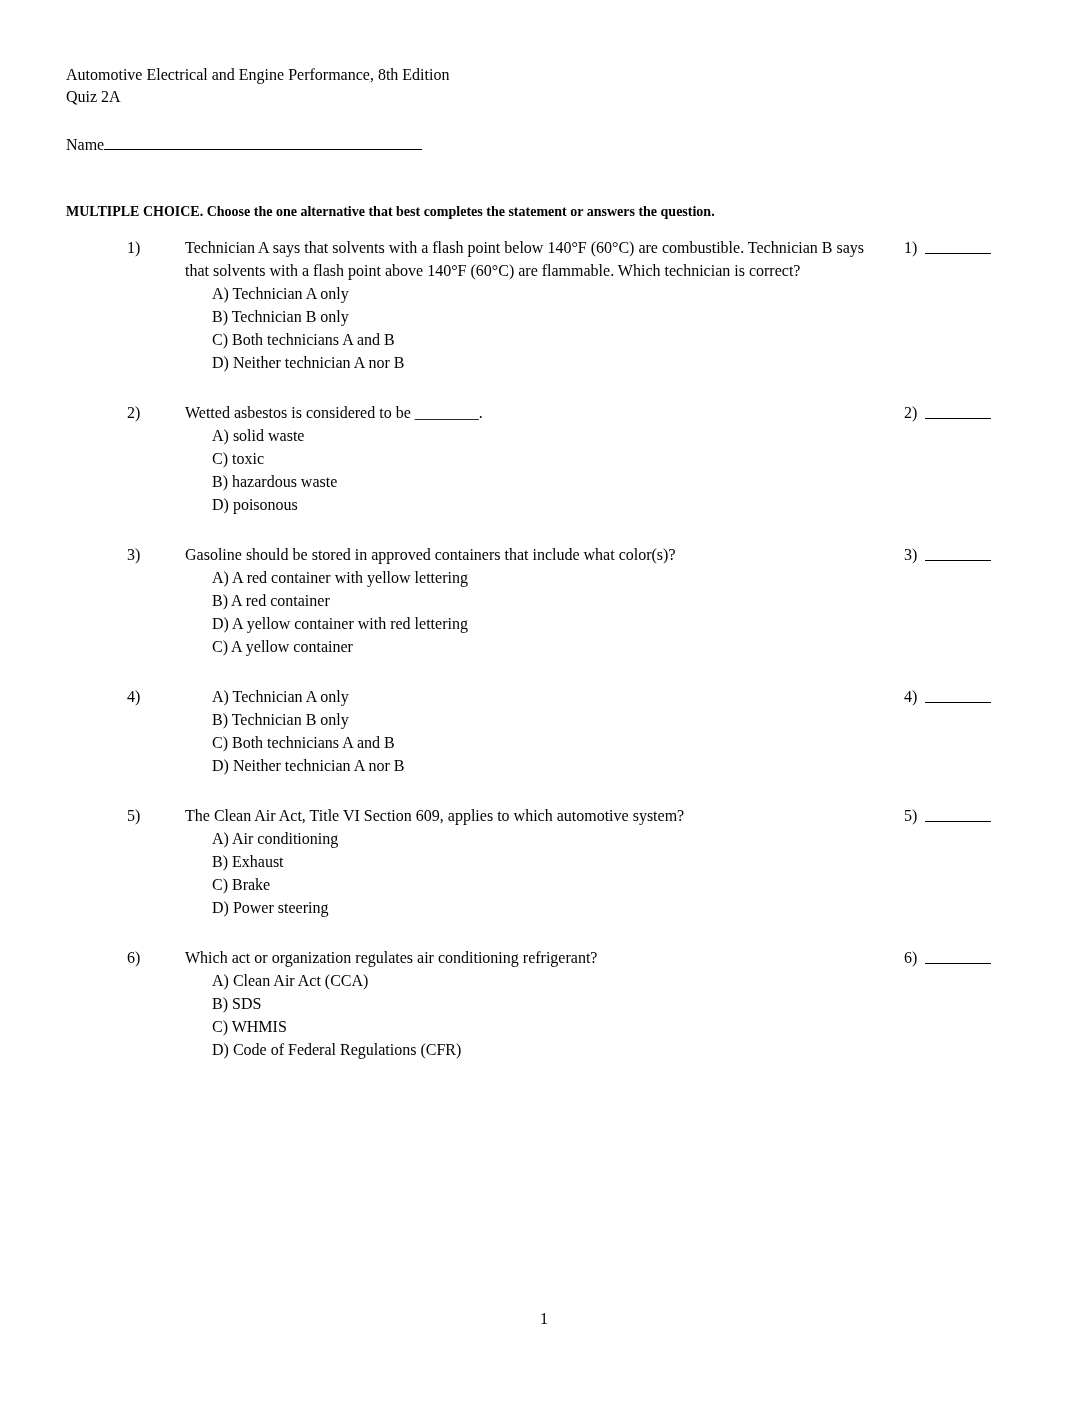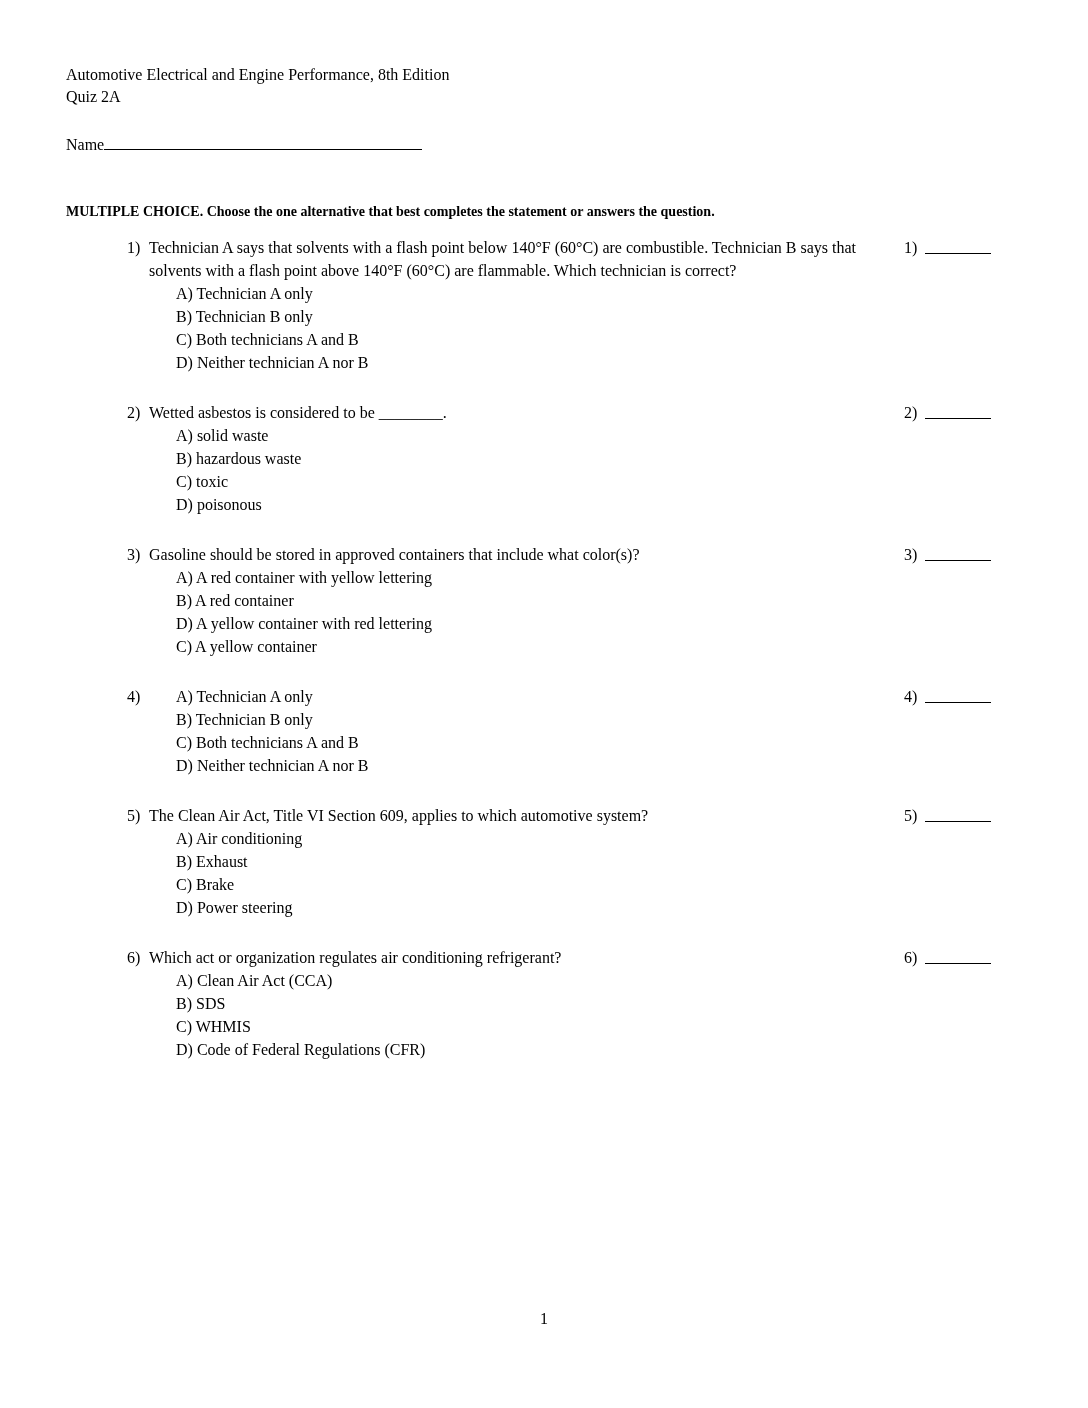--- a/index.html
+++ b/index.html
@@ -37,21 +37,21 @@
   }
   .questions { margin-top: 13px; margin-left: 61px; }
   .question {
     display: flex;
     align-items: flex-start;
     line-height: 23px;
   }
   .question + .question { margin-top: 27px; }
   .q-left { flex: 1 1 auto; display: flex; min-width: 0; }
   .q-num { flex: 0 0 auto; width: 22px; }
-  .q-content { flex: 1 1 auto; padding-right: 34px; min-width: 0; }
+  .q-content { flex: 1 1 auto; padding-right: 34px; min-width: 0; margin-left: 36px; }
   .choices { margin-left: 27px; }
   .q-answer {
     flex: 0 0 auto;
     width: 96px;
     display: flex;
     align-items: flex-start;
   }
   .ans-num { flex: 0 0 auto; }
   .ans-blank {
     display: inline-block;
@@ -105,22 +105,22 @@
       </div>
     </div>
 
     <div class="question">
       <div class="q-left">
         <span class="q-num">2)</span>
         <div class="q-content">
           <span class="q-text">Wetted asbestos is considered to be ________.</span>
           <div class="choices">
             <div class="choice">A) solid waste</div>
+            <div class="choice">C) toxic</div>
             <div class="choice">B) hazardous waste</div>
-            <div class="choice">C) toxic</div>
             <div class="choice">D) poisonous</div>
           </div>
         </div>
       </div>
       <div class="q-answer">
         <span class="ans-num">2)</span>
         <span class="ans-blank"></span>
       </div>
     </div>
 

